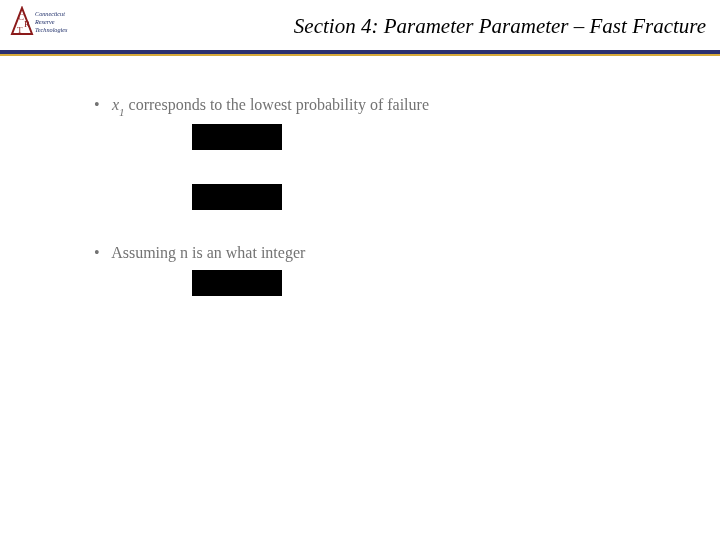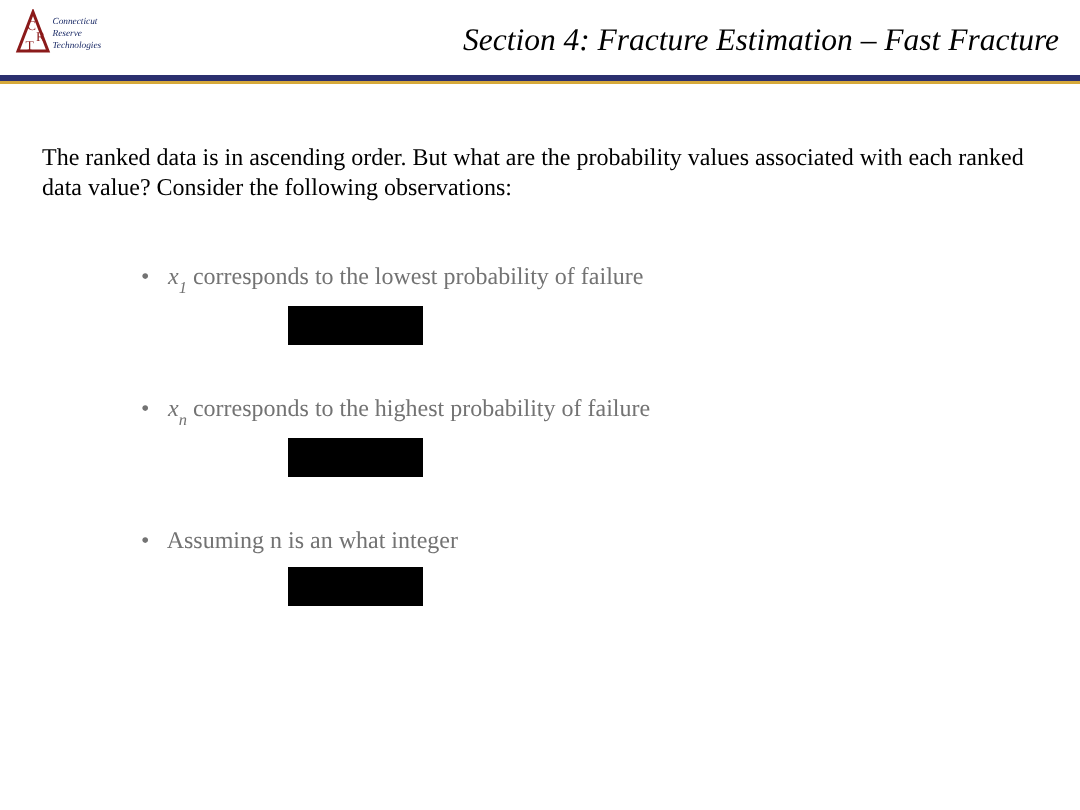--- a/index.html
+++ b/index.html
@@ -87,40 +87,35 @@
     <svg width="60" height="38" viewBox="0 0 60 38">
       <polygon points="12,2 22,28 2,28" fill="none" stroke="#8b1a1a" stroke-width="2"></polygon>
       <text x="8" y="14" font-size="9" fill="#8b1a1a" font-family="serif">C</text>
       <text x="14" y="21" font-size="9" fill="#8b1a1a" font-family="serif">R</text>
       <text x="7" y="27" font-size="9" fill="#8b1a1a" font-family="serif">T</text>
       <text x="25" y="10" font-size="6.2" fill="#1a2a66" font-family="serif" font-style="italic">Connecticut</text>
       <text x="25" y="18" font-size="6.2" fill="#1a2a66" font-family="serif" font-style="italic">Reserve</text>
       <text x="25" y="26" font-size="6.2" fill="#1a2a66" font-family="serif" font-style="italic">Technologies</text>
     </svg>
   </div>
-  <div class="title">Section 4: Fracture Estimation – Fast Fracture</div>
+  <div class="title">Section 4: Parameter Parameter – Fast Fracture</div>
   <div class="rule-dark"></div>
   <div class="rule-gold"></div>
 </div>
 
 <div class="content">
-  <p class="intro">The ranked data is in ascending order.  But what are the probability values associated with each ranked data value?  Consider the following observations:</p>
 
   <div class="bullets">
 
     <div class="bullet-row">
       <span class="bul">•</span>
       <span class="var">x</span><span class="sub">1</span><span> corresponds to the lowest probability of failure</span>
     </div>
     <div class="blackbox"></div>
 
-    <div class="bullet-row">
-      <span class="bul">•</span>
-      <span class="var">x</span><span class="sub">n</span><span> corresponds to the highest probability of failure</span>
-    </div>
     <div class="blackbox"></div>
 
     <div class="bullet-row">
       <span class="bul">•</span>
       <span>Assuming n is an what integer</span>
     </div>
     <div class="blackbox last"></div>
 
   </div>
 </div>

